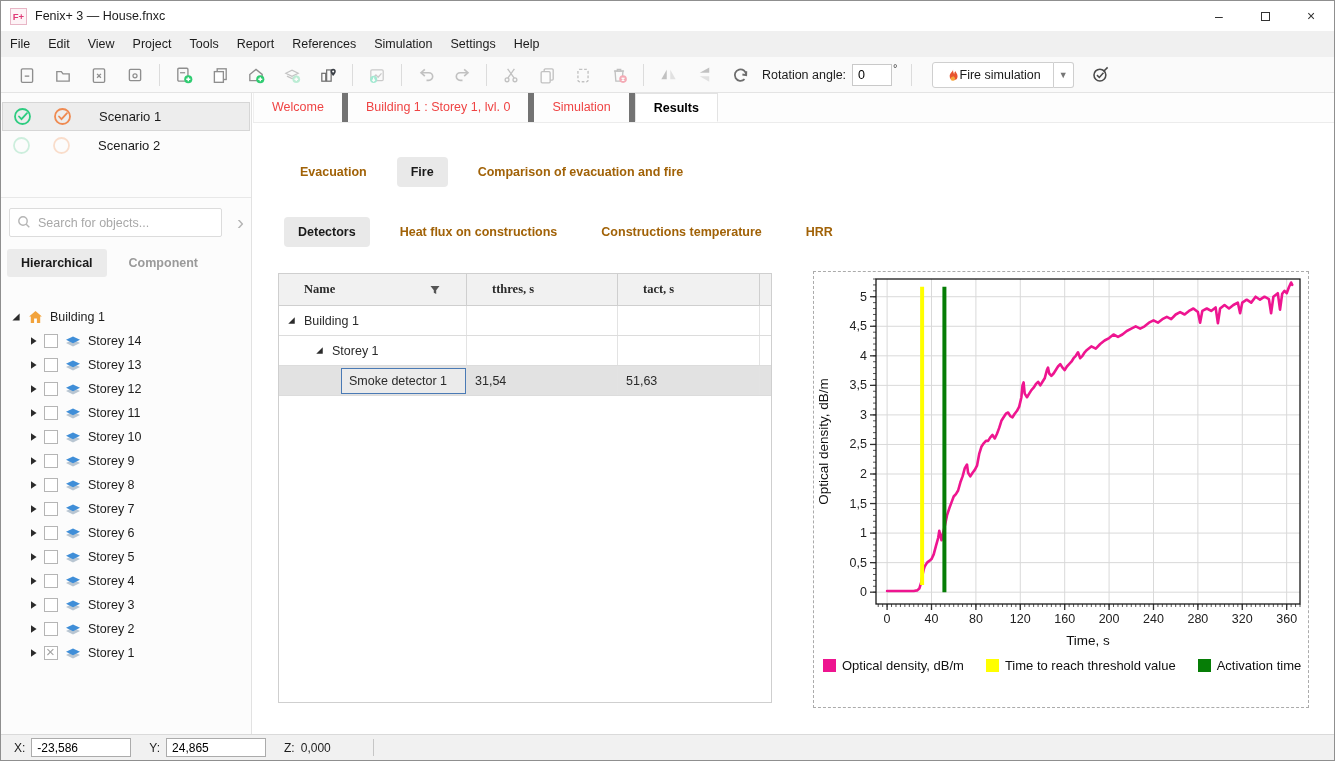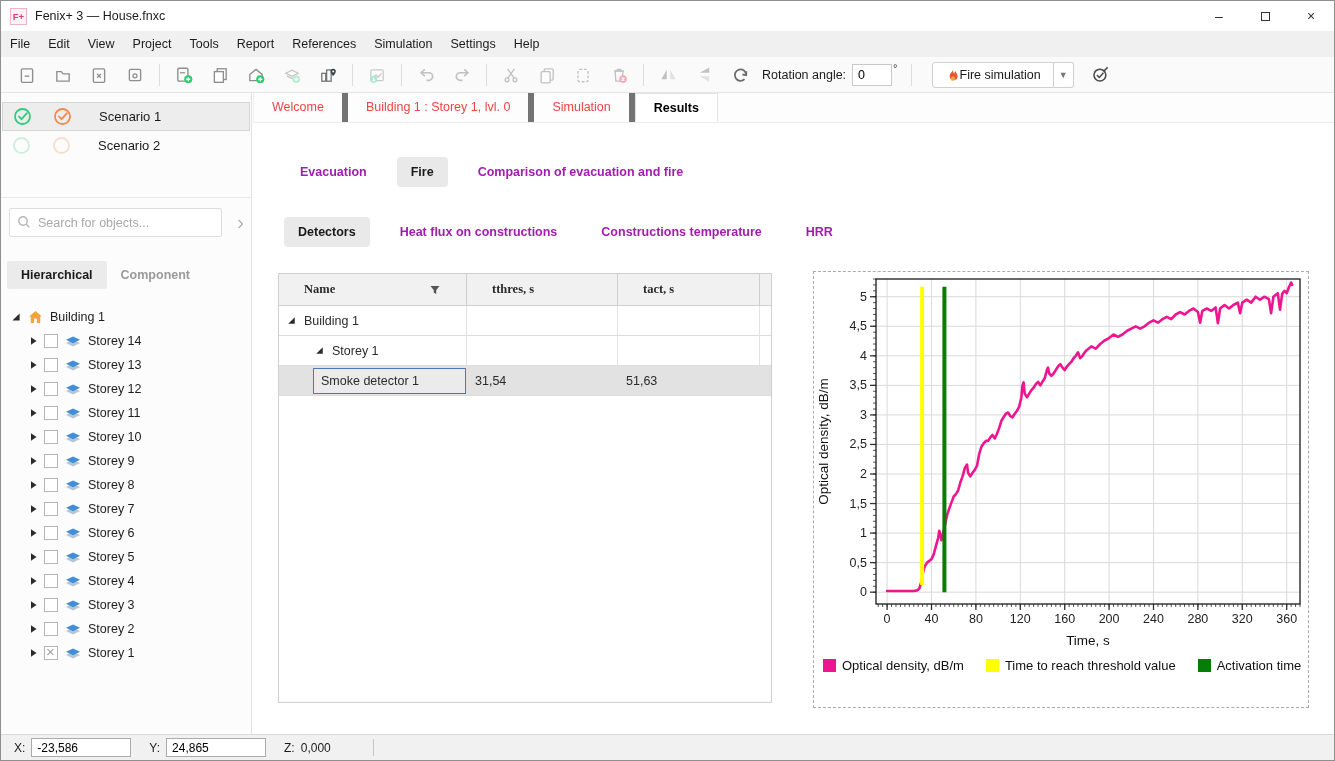--- a/index.html
+++ b/index.html
@@ -34,56 +34,56 @@
   .sidebar { position:absolute; left:0; top:92px; width:251px; height:643px; background:#fcfcfc; border-right:1px solid #e2e2e2; }
   .scenlist { padding-top:9px; }
   .scenrow { display:flex; align-items:center; gap:21px; height:29px; padding-left:10px; margin:0 1px; font-size:13px; color:#1a1a1a; }
   .scenrow.sel { background:#ededed; border:1px solid #d6d6d6; }
   .scen-divider { position:absolute; left:0; top:104px; width:100%; height:1px; background:#e8e8e8; }
   .searchwrap { position:absolute; left:8px; top:115px; width:235px; height:29px; }
   .searchbox { width:213px; height:29px; border:1px solid #dcdcdc; background:#fff; border-radius:2px; font-size:12.5px; padding:0 8px 0 28px; color:#555; font-family:"Liberation Sans",sans-serif; }
   .searchbox::placeholder { color:#a8a8a8; }
   .searchicon { position:absolute; left:8px; top:7px; }
   .searchgo { position:absolute; right:0px; top:1px; font-size:21px; color:#b5b5b5; line-height:26px; }
-  .sidetabs { position:absolute; left:6px; top:168px; display:flex; }
+  .sidetabs { position:absolute; left:6px; top:156px; display:flex; gap:8px; }
   .sidetab { font-size:12.5px; font-weight:bold; color:#9a9a9a; padding:7px 14px; border-radius:3px; }
   .sidetab.active { background:#ebebeb; color:#1a1a1a; }
   .tree { position:absolute; left:0; top:212px; width:100%; }
   .treerow { display:flex; align-items:center; height:24px; font-size:12.5px; color:#1c1c1c; gap:6px; }
   .treerow.building { padding-left:10px; }
   .treerow.storey { padding-left:28px; }
   .checkbox { width:14px; height:14px; border:1px solid #b5b5b5; background:#fff; position:relative; flex:none; }
   .checkbox.crossed::after { content:"×"; position:absolute; left:1px; top:-4px; font-size:15px; color:#a3a3a3; }
 
   
   .main { position:absolute; left:252px; top:92px; width:1083px; height:643px; background:#fff; }
   .tabstrip { position:absolute; left:0; top:0; width:100%; height:30px; display:flex; border-bottom:1px solid #ececec; background:#fdfdfd; }
   .mtab { font-size:12.5px; color:#ef4444; padding:0 18px; line-height:29px; border-right:6px solid #737373; }
   .mtab:first-child { border-left:1px solid #efefef; }
   .mtab.active { color:#000; font-weight:bold; background:#fff; border:1px solid #e3e3e3; border-bottom:1px solid #fff; }
   .pillrow { position:absolute; display:flex; gap:16px; align-items:center; }
   .row1 { left:33px; top:64px; }
   .row2 { left:31px; top:124px; }
-  .pill { font-size:12.5px; font-weight:bold; color:#a21caf; padding:8px 14px; border-radius:4px; white-space:nowrap; }
+  .pill { font-size:12.5px; font-weight:bold; color:#a16207; padding:8px 14px; border-radius:4px; white-space:nowrap; }
   .pill.active { background:#e9e9e9; color:#1a1a1a; }
 
   
   .dtable { position:absolute; left:25px; top:180px; width:494px; height:430px; border:1px solid #cfcfcf; background:#fff; font-size:12.5px; color:#2a2a2a; }
   .thead { display:grid; grid-template-columns:188px 151px 142px 11px; height:32px; background:#f1f1f1; border-bottom:1px solid #cfcfcf; }
   .th { display:flex; align-items:center; padding:0 25px; font-weight:bold; border-right:1px solid #cfcfcf;font-family:Liberation Serif, serif; }
   .th:last-child { border-right:none; }
   .th .spacer { flex:1; }
   .trow { display:grid; grid-template-columns:188px 151px 142px 11px; height:30px; border-bottom:1px solid #dcdcdc; }
   .td { display:flex; align-items:center; padding:0 8px; border-right:1px solid #e3e3e3; }
   .td:last-child { border-right:none; }
   .trow.sel { background:#e2e2e2; }
   .namecell { padding:0; }
   .nc-inner { display:flex; align-items:center; width:100%; height:100%; }
   .exp { flex:none; }
-  .cellbox { margin-left:34px; height:26px; flex:1; border:1px solid #4a7ab5; background:#ebebeb; display:flex; align-items:center; padding:0 7px; }
+  .cellbox { margin-left:62px; height:26px; flex:1; border:1px solid #4a7ab5; background:#ebebeb; display:flex; align-items:center; padding:0 7px; }
 
   
   .chartpanel { position:absolute; left:560px; top:178px; width:496px; height:437px; border:1px dashed #ababab; background:#fff; }
   .legend { position:absolute; left:9px; top:386px; width:480px; display:flex; flex-wrap:wrap; column-gap:22px; row-gap:4px; font-size:13px; color:#111; }
   .legitem { display:flex; align-items:center; gap:6px; }
   .legsw { width:13px; height:13px; flex:none; }
 
   
   .statusbar { position:absolute; left:0; bottom:0; width:100%; height:26px; background:#f1f1f1; border-top:1px solid #dadada; display:flex; align-items:center; font-size:12px; color:#1c1c1c; }
   .sb-lbl { margin-left:13px; }

